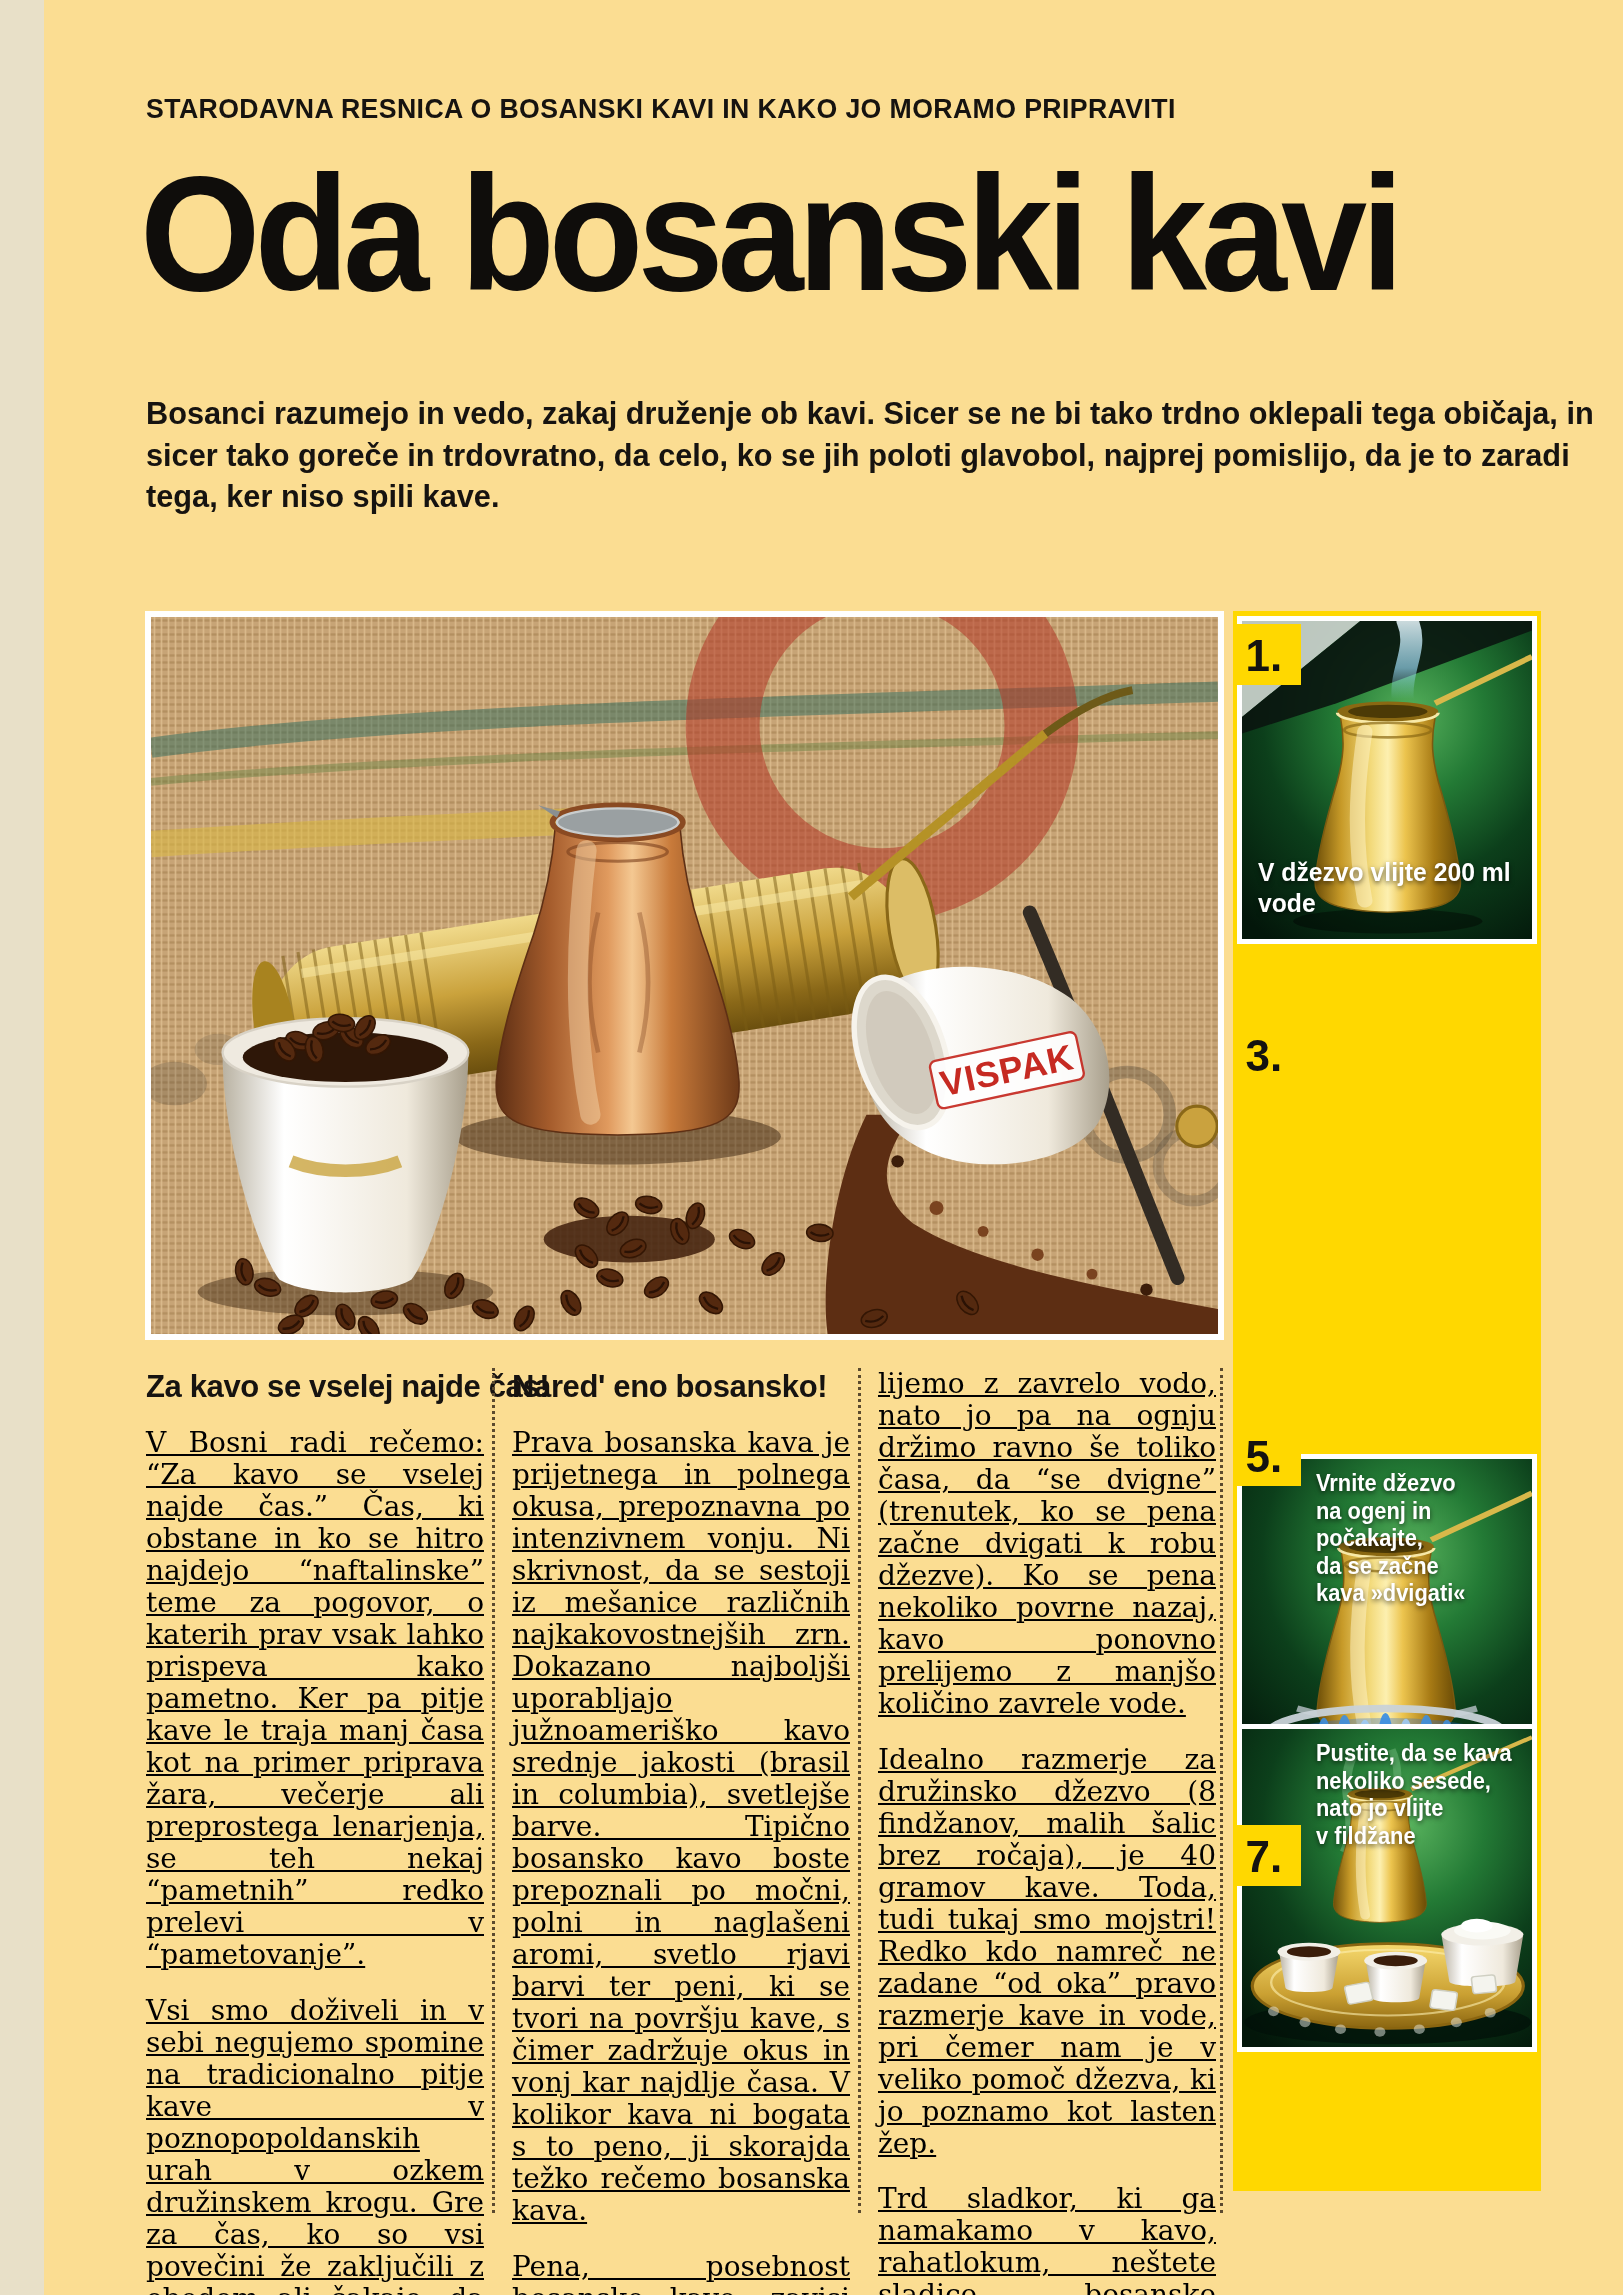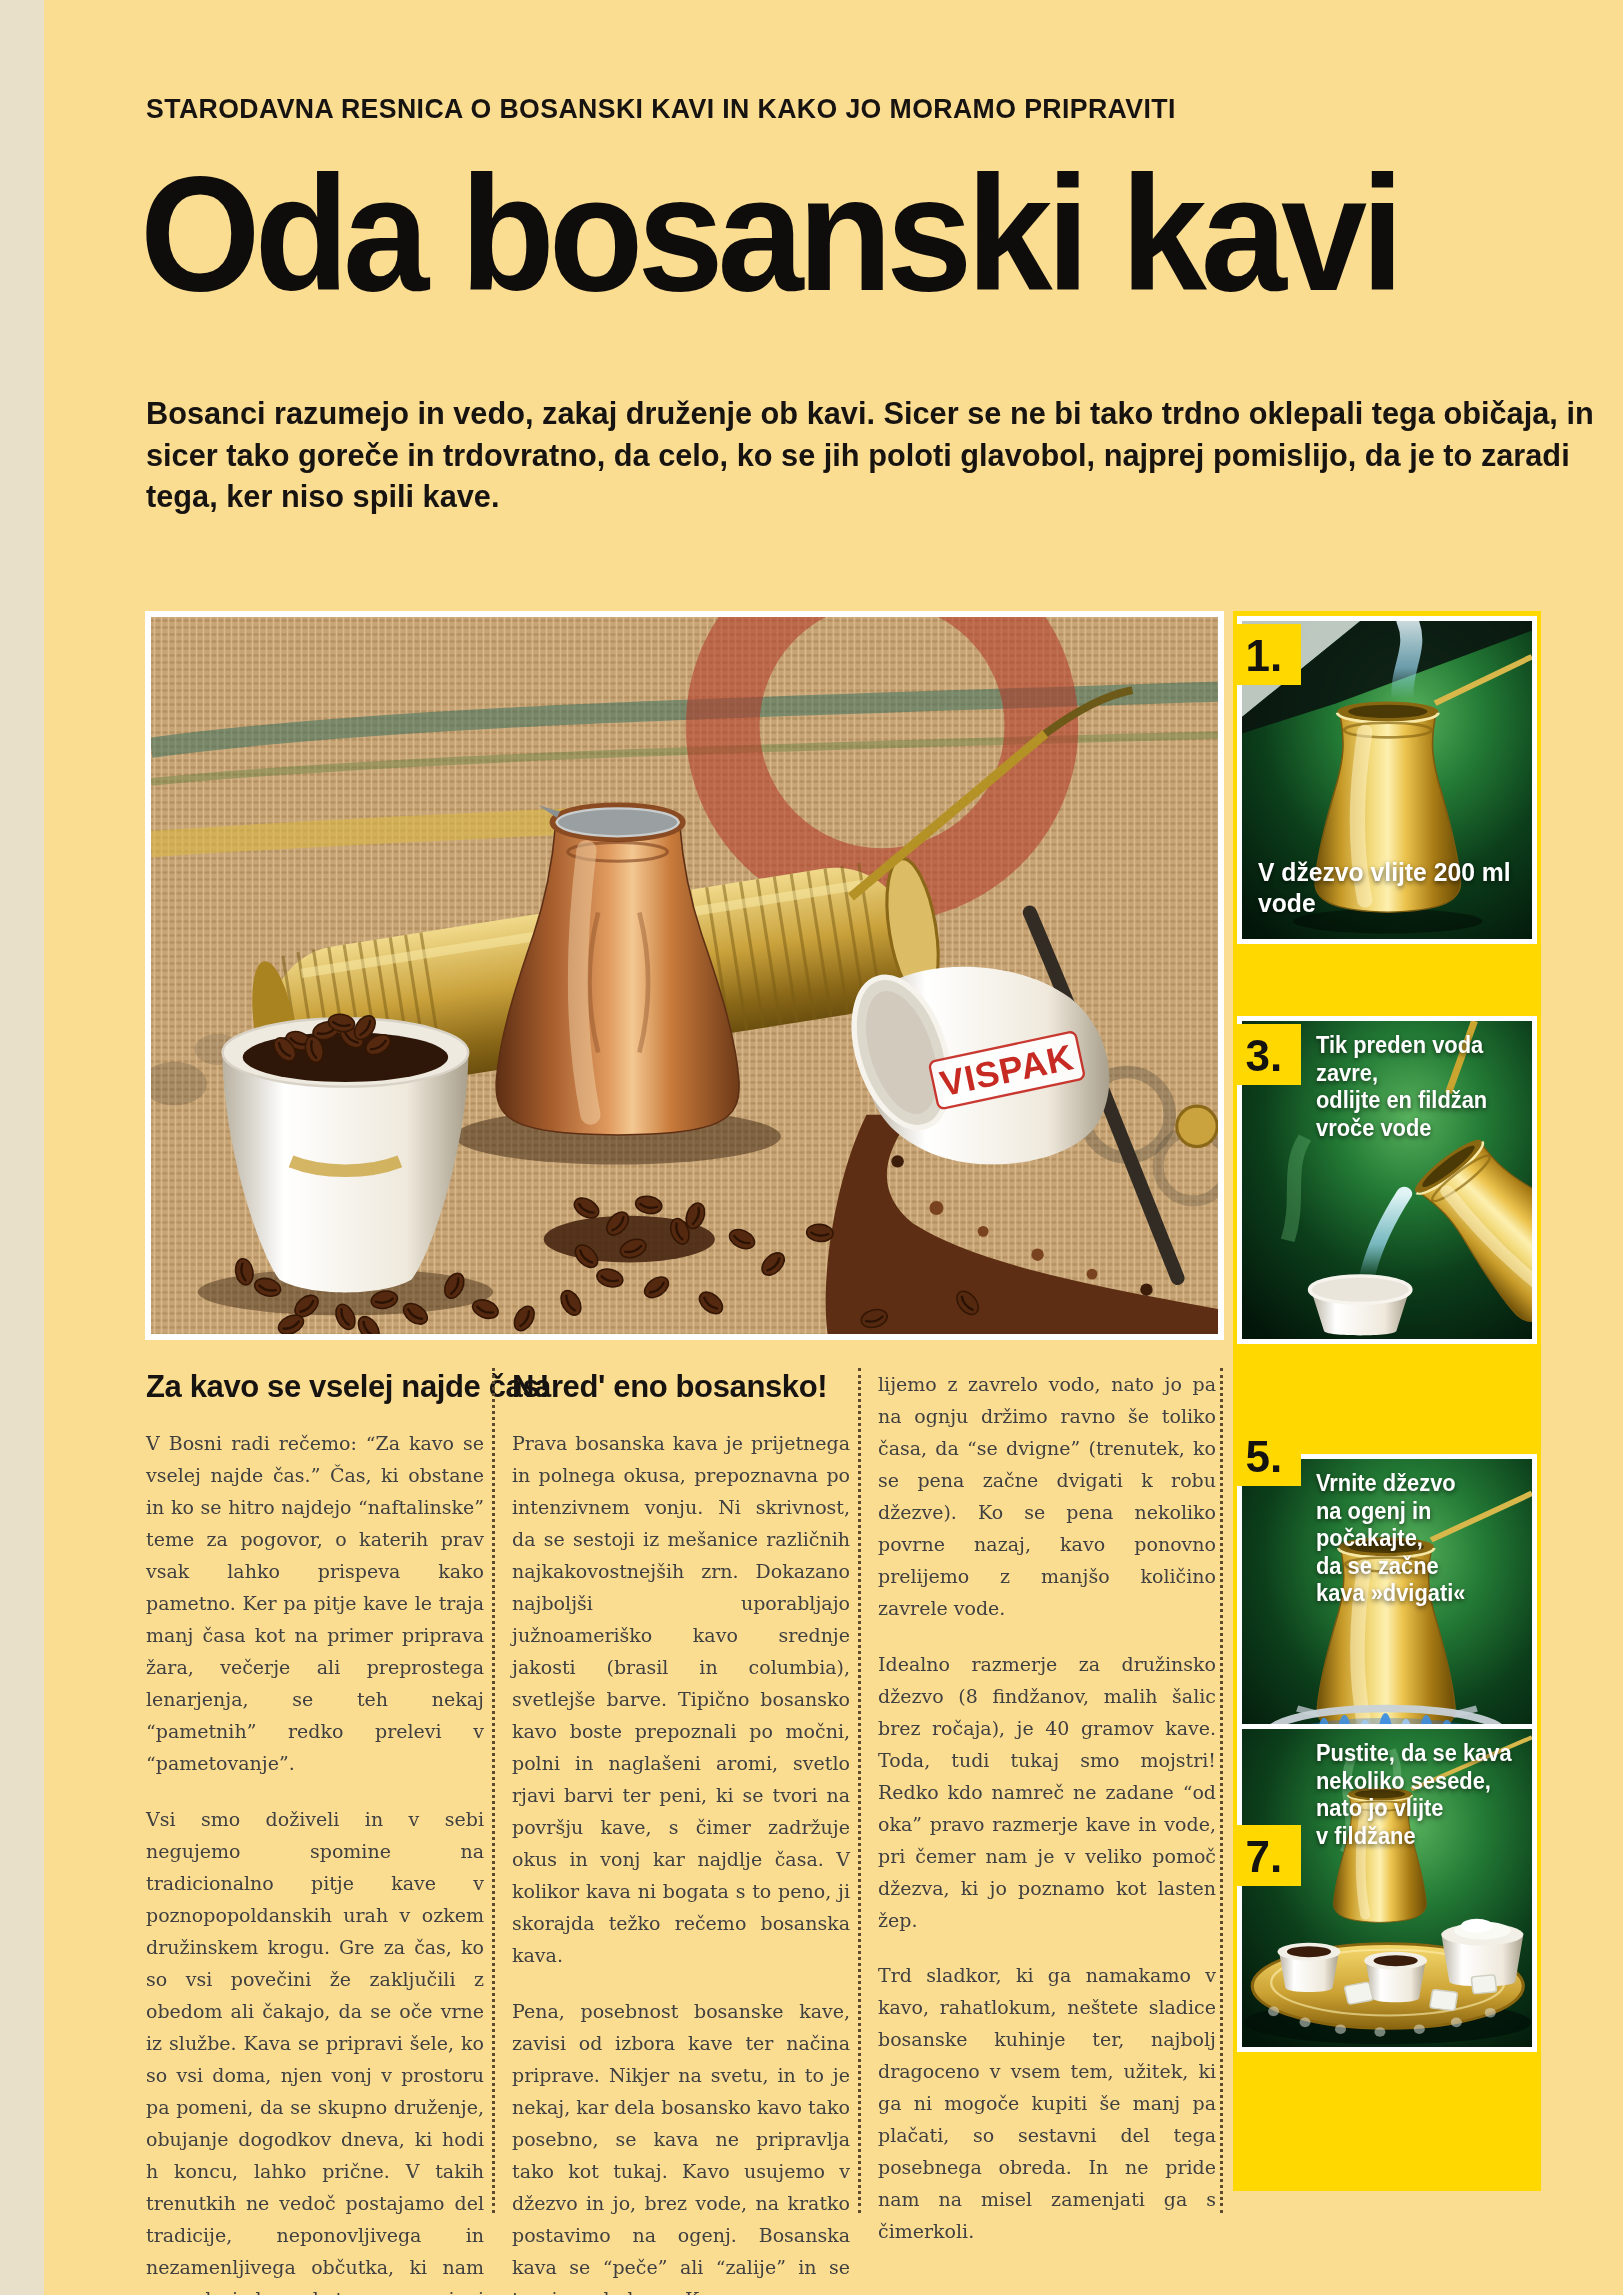--- a/index.html
+++ b/index.html
@@ -29,22 +29,22 @@
   .b1{top:624px}.b2{top:1024px}.b3{top:1425px}.b4{top:1825px}
   .cap{position:absolute;color:#ffffff;font-weight:bold;font-size:23px;line-height:27.5px;
        transform:scaleX(.95);transform-origin:left;text-shadow:0 1.6px 5.5px rgba(0,0,0,.6);z-index:4;}
   .cap span{display:block;}
   .cap-top{left:74px;top:11px;width:214px;}
   .cap-bottom{left:15.7px;bottom:20.4px;font-size:26px;line-height:31px;width:267px;}
 
   .col{position:absolute;top:1368px;width:338px;}
   .col h2{margin:0 0 22px 0;font-size:32px;font-weight:bold;letter-spacing:-0.4px;
           transform:scaleX(.97);transform-origin:left;white-space:nowrap;color:#161310;}
-  .col p{font-family:"DejaVu Serif",serif;font-size:19px;line-height:32px;margin:0 0 23.6px 0;
-         text-align:justify;color:#404040;}
+  .col p{font-family:"DejaVu Serif",serif;font-size:28px;line-height:32px;margin:0 0 23.6px 0;
+         text-align:justify;color:#000000;text-decoration:underline;}
   .c1{left:102px}.c2{left:468px}.c3{left:834px}
   .vsep{position:absolute;top:1368px;height:845px;width:0;border-left:3.1px dotted #5b4a2e;}
   .v1{left:448px}.v2{left:814px}.v3{left:1176px}
 </style>
 </head>
 <body>
 
 <svg aria-hidden="true" style="position:absolute;width:0;height:0">
   <defs>
     <radialGradient id="gGreen" cx="0.58" cy="0.3" r="0.85">
@@ -256,38 +256,20 @@
       <ellipse cx="185" cy="438" rx="120" ry="18" fill="#000000" opacity="0.4"></ellipse>
       <use href="#djezva" transform="translate(185,132) scale(0.97)"></use>
     </svg>
     <div class="cap cap-bottom">
       <span>V džezvo vlijte 200 ml</span>
       <span>vode</span>
     </div>
   </div>
   <div class="badge b1">1.</div>
 
-  <div class="step s2">
-    <svg viewBox="0 0 368 464" preserveAspectRatio="none">
-      <rect width="368" height="464" fill="url(#gGreen)"></rect>
-      <path d="M295,0 L262,105" stroke="#caa52f" stroke-width="9"></path>
-      <path d="M80,170 C55,215 75,260 58,320" stroke="#5fae6b" stroke-width="18" opacity="0.4" fill="none"></path>
-      <g transform="translate(262,212) rotate(-42)">
-        <use href="#djezva" transform="scale(0.85)"></use>
-      </g>
-      <path d="M206,252 C182,295 166,335 158,376" stroke="url(#gSteam)" stroke-width="20" fill="none" stroke-linecap="round"></path>
-      <path d="M88,394 L104,452 C104,461 196,461 196,452 L212,394 Z" fill="url(#gCupW)"></path>
-      <ellipse cx="150" cy="392" rx="64" ry="20" fill="#e9e5da" stroke="#f7f4ee" stroke-width="5"></ellipse>
-    </svg>
-    <div class="cap cap-top">
-      <span>Tik preden voda zavre,</span>
-      <span>odlijte en fildžan</span>
-      <span>vroče vode</span>
-    </div>
-  </div>
   <div class="badge b2">3.</div>
 
   <div class="step s3">
     <svg viewBox="0 0 368 464" preserveAspectRatio="none">
       <rect width="368" height="464" fill="url(#gGreen)"></rect>
       <path d="M240,118 L368,50" stroke="#d8b84a" stroke-width="8"></path>
       <path d="M60,430 L183,352 M306,430 L183,352 M70,364 L300,434 M298,364 L68,434" stroke="#b9c2c8" stroke-width="9" opacity="0.8"></path>
       <use href="#djezva" transform="translate(183,128) scale(0.92)"></use>
       <ellipse cx="183" cy="400" rx="122" ry="22" fill="#2f6fd0" opacity="0.35"></ellipse>
       <g>

